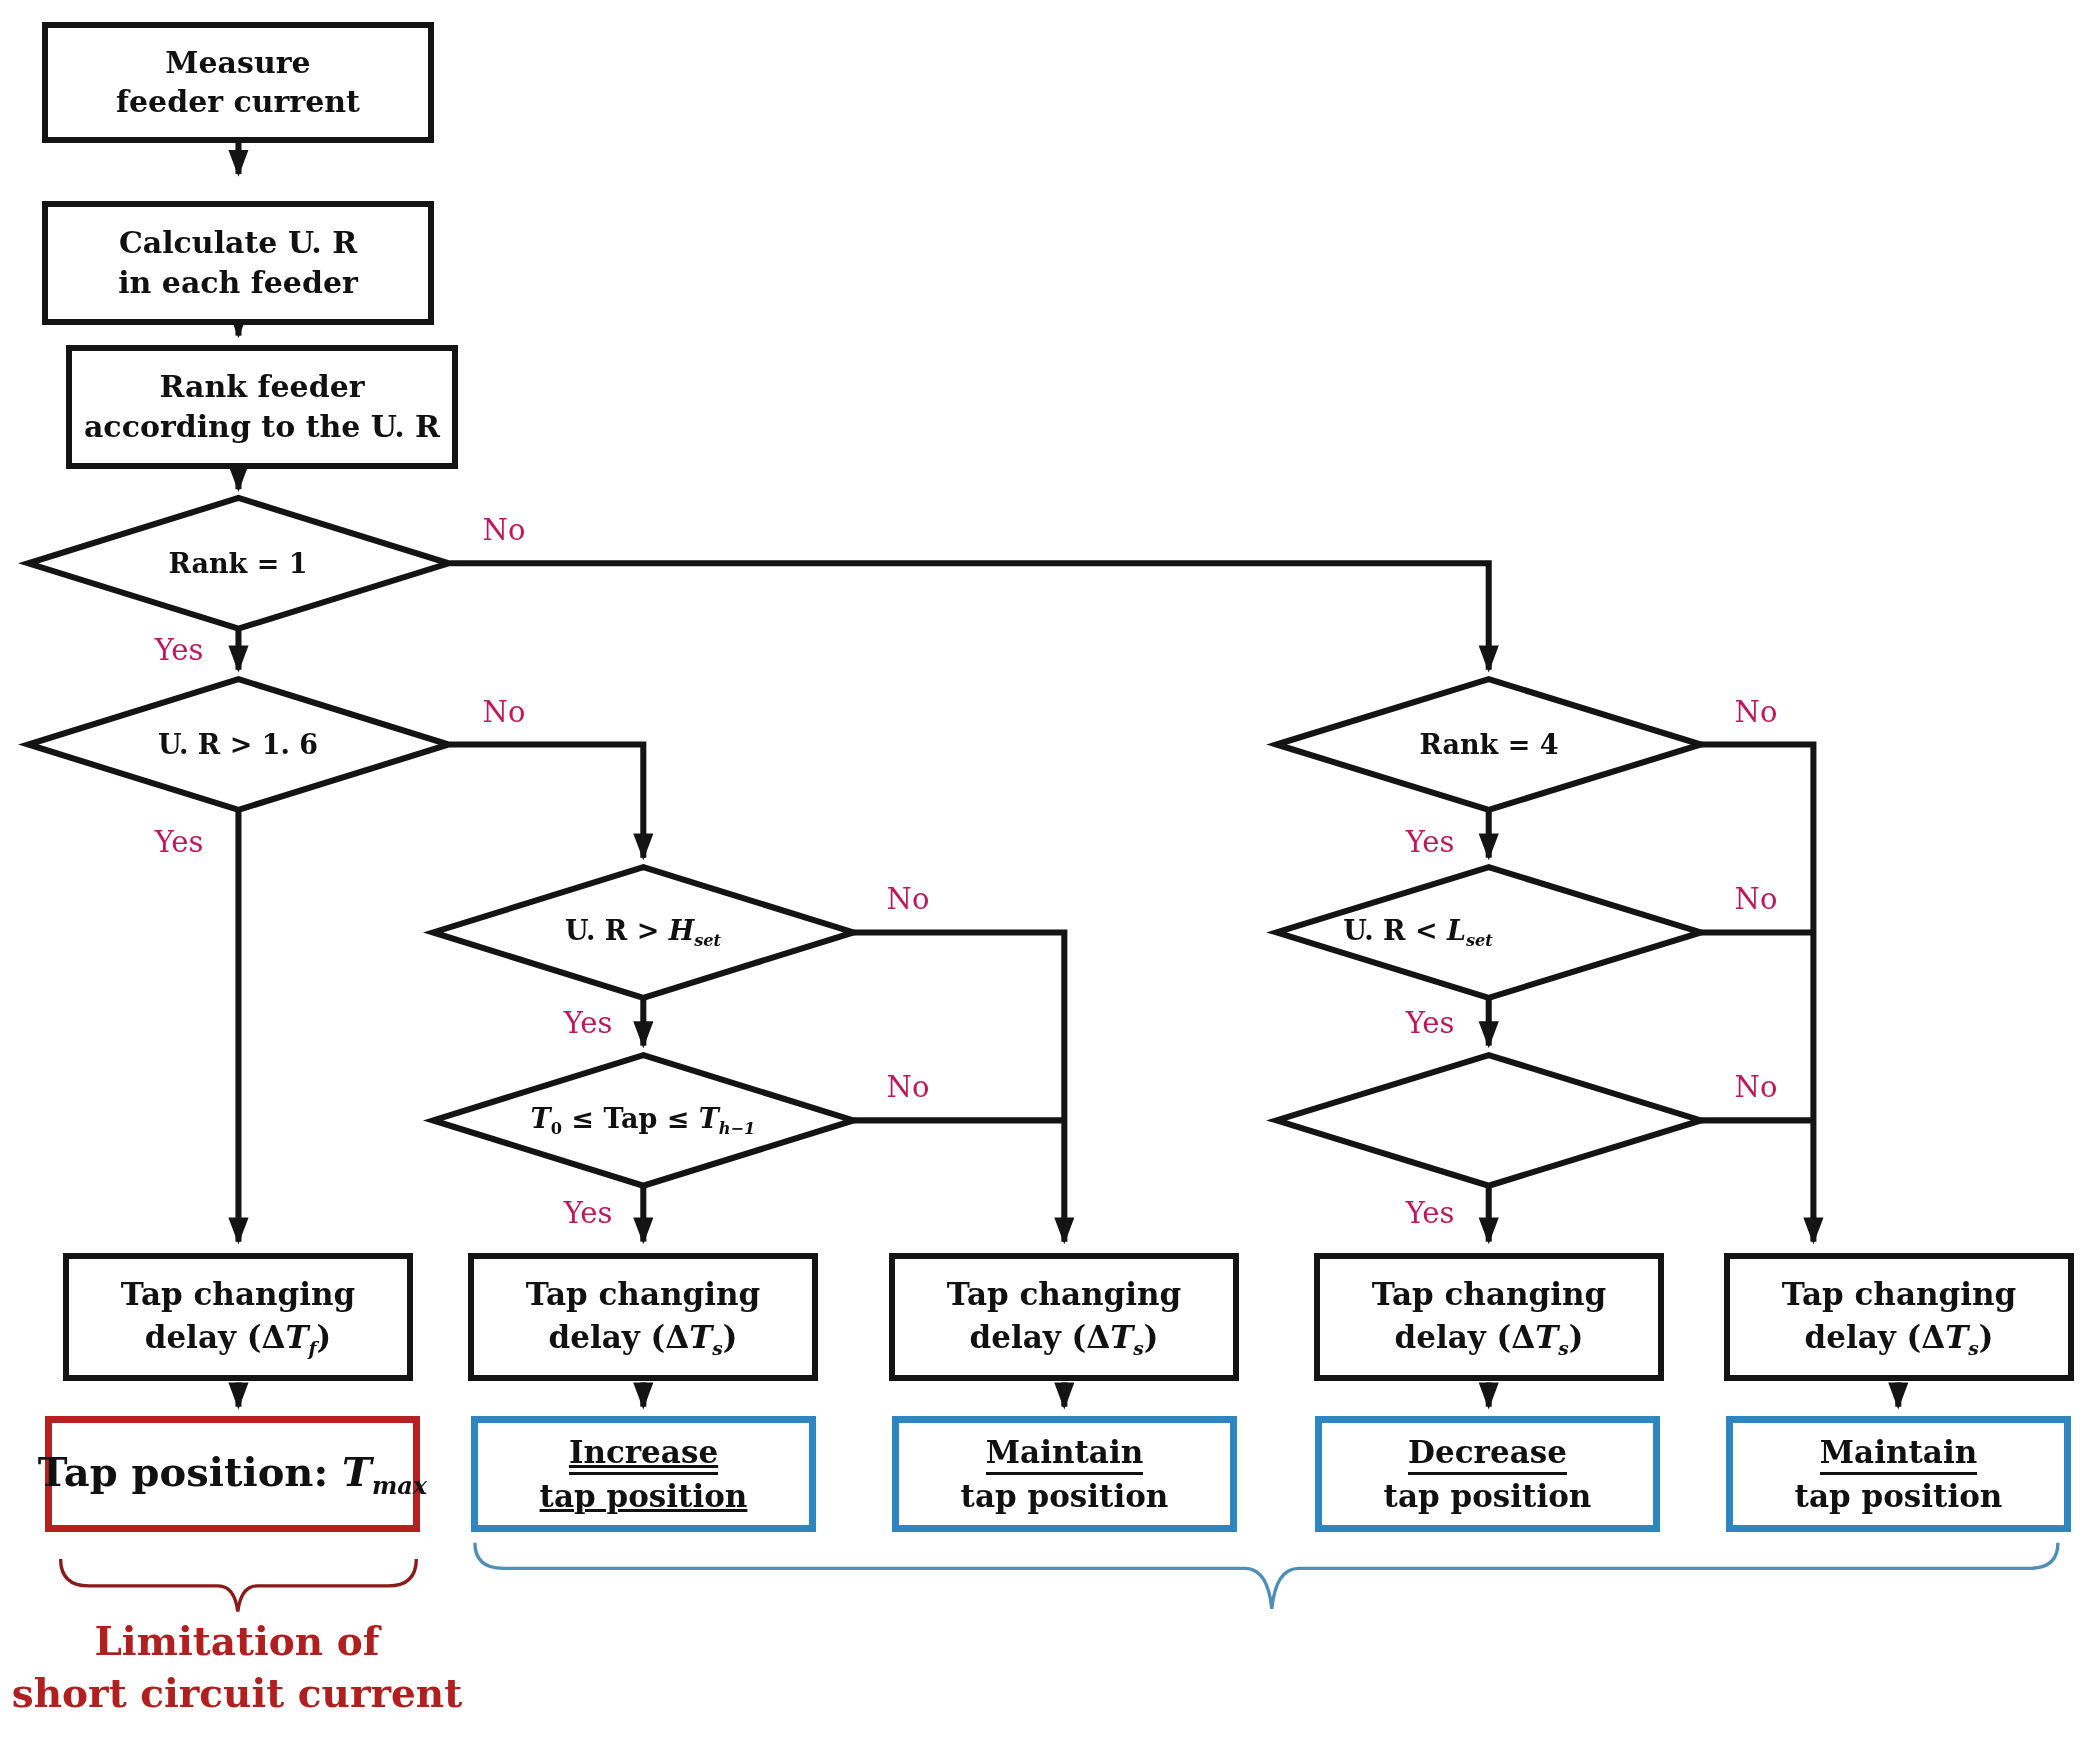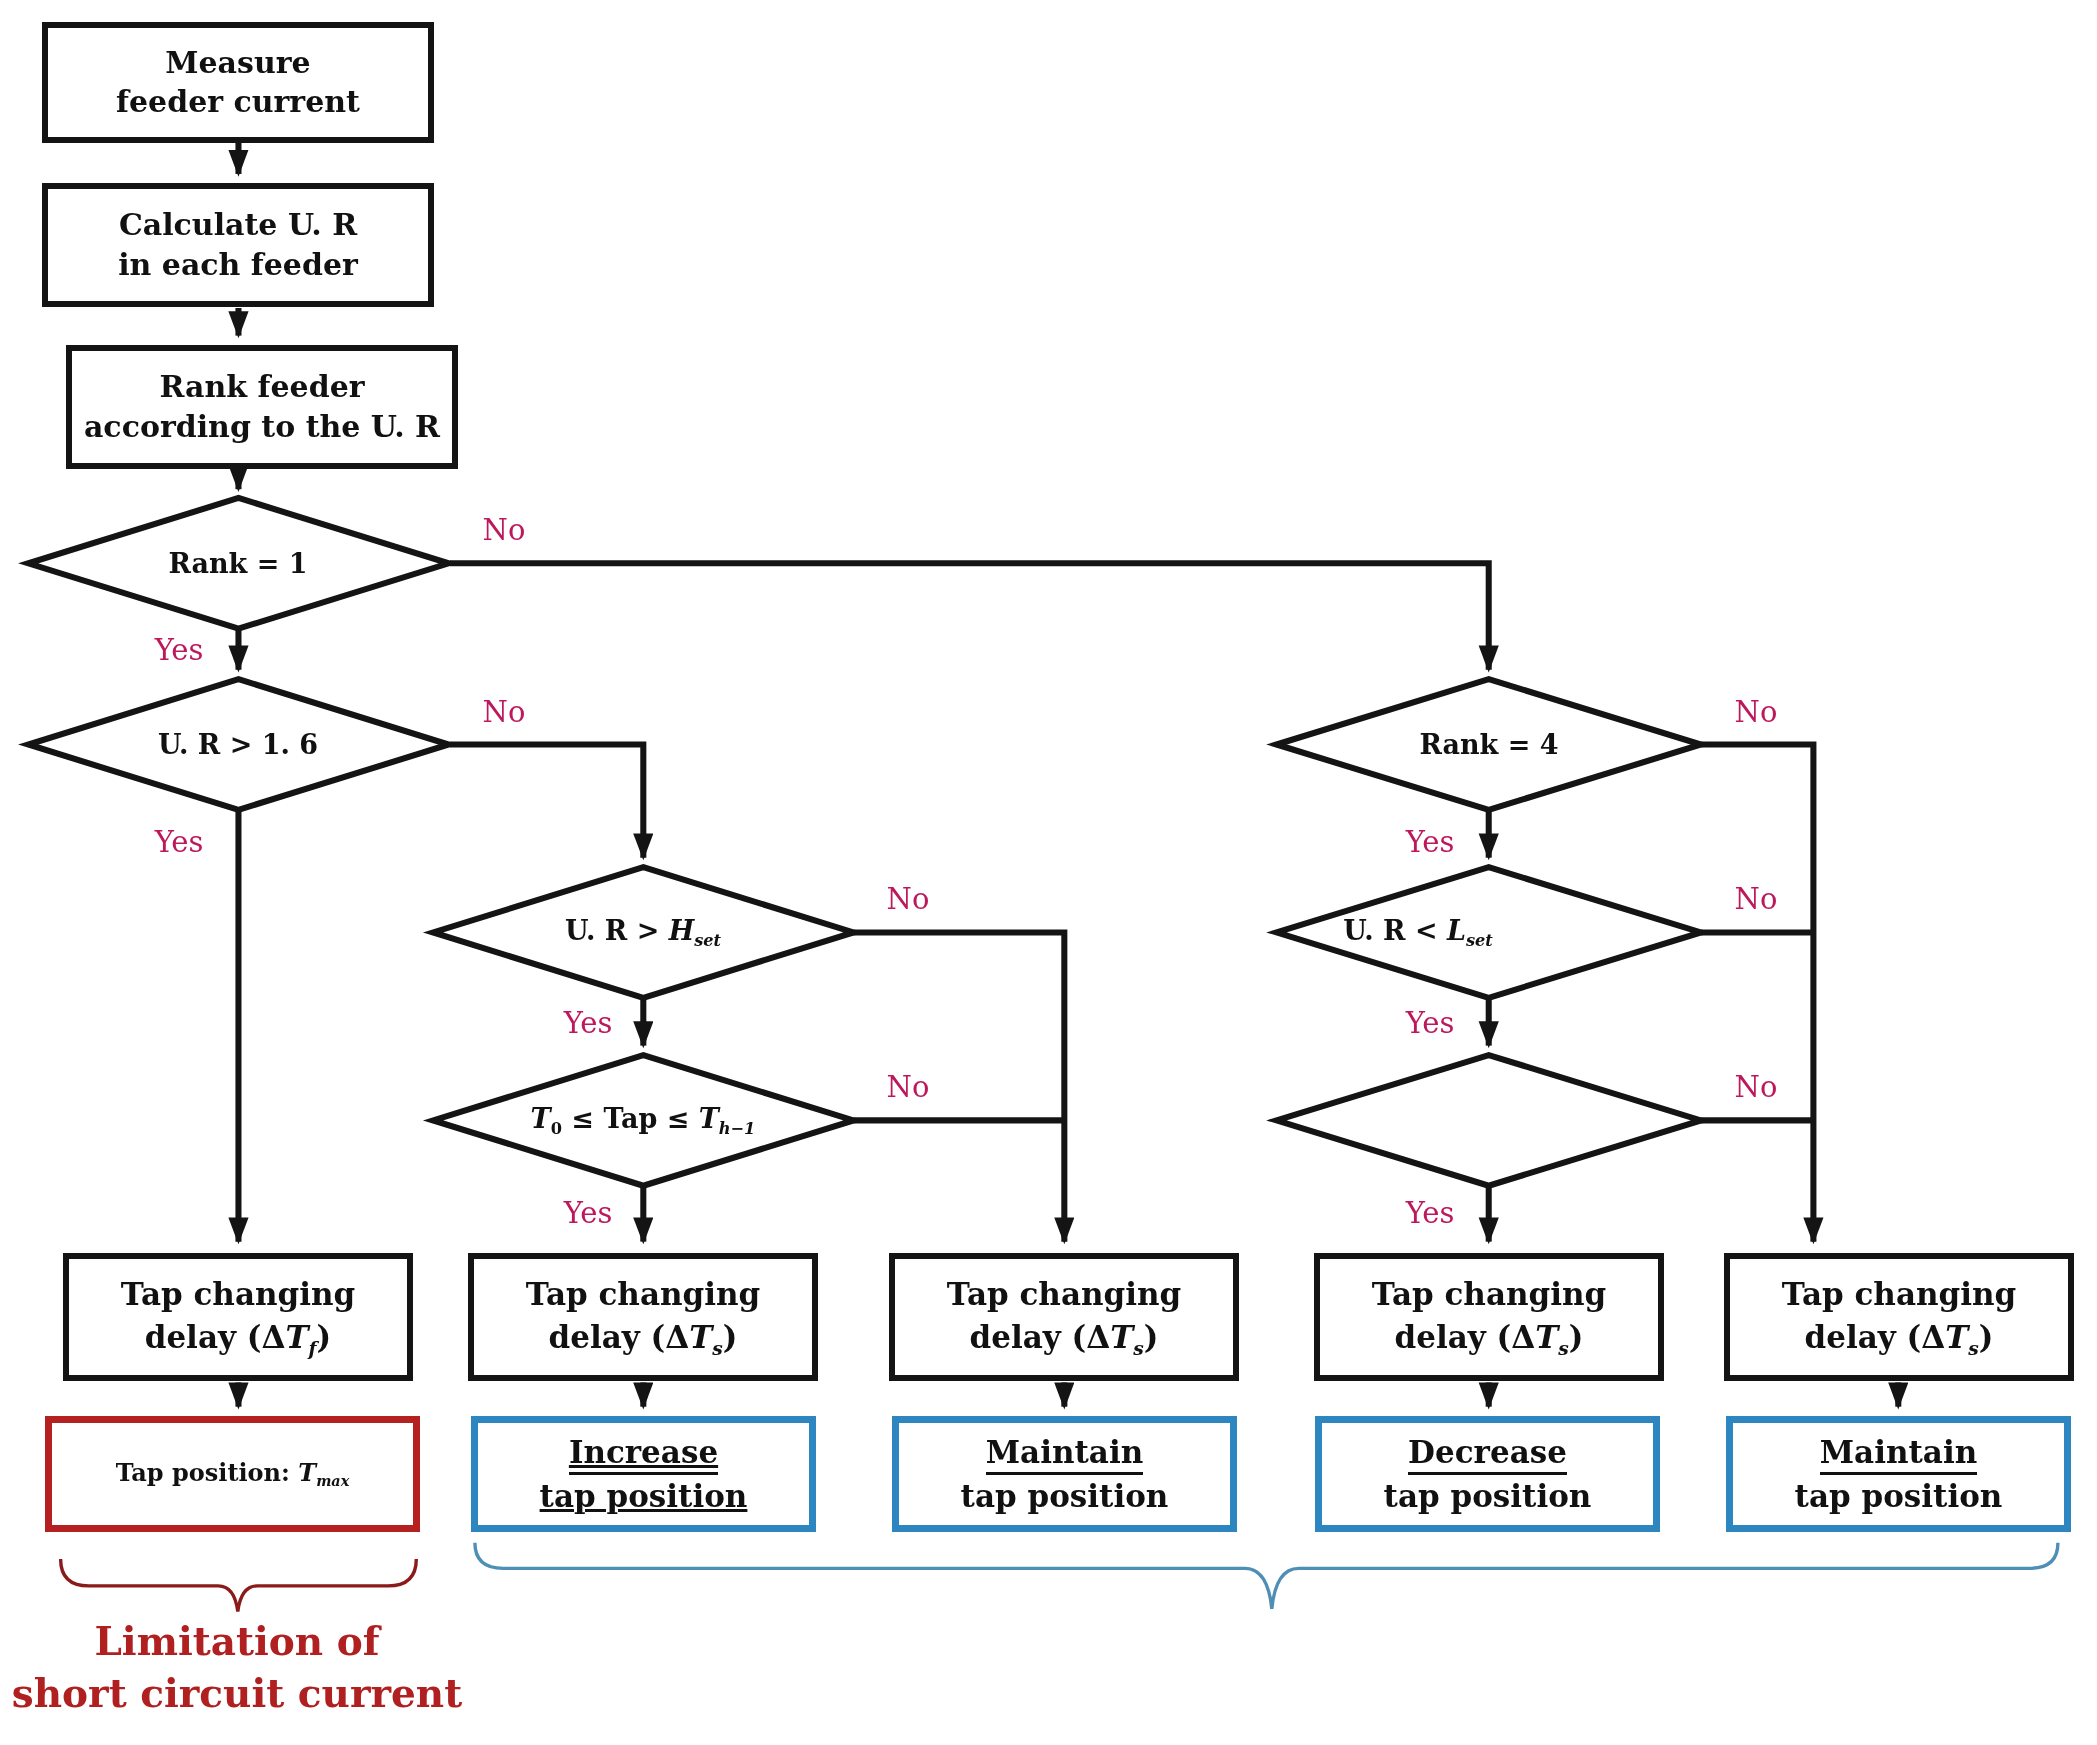--- a/index.html
+++ b/index.html
@@ -6,21 +6,21 @@
   #canvas{
     position:absolute;top:0;left:0;width:2097px;height:1745px;
     background:#ffffff;transform-origin:0 0;
     font-family:"DejaVu Serif","Liberation Serif",serif;color:#111;
   }
   #connectors{position:absolute;top:0;left:0;}
   .node{position:absolute;display:flex;flex-direction:column;justify-content:center;
     align-items:center;text-align:center;box-sizing:border-box;background:#fff;}
   .proc{border:6px solid #141414;font-weight:bold;font-size:30px;line-height:1.32;}
   .delay{border:6px solid #141414;font-weight:bold;font-size:31px;line-height:1.38;}
-  .out-red{border:7.4px solid #B52121;font-weight:bold;font-size:24px;line-height:1.3;}
+  .out-red{border:7.4px solid #B52121;font-weight:bold;font-size:40px;line-height:1.3;}
   .out-blue{border:7.4px solid #2E86C1;font-weight:bold;font-size:31px;line-height:1.42;}
   .dlabel{position:absolute;display:flex;justify-content:center;align-items:center;
     text-align:center;font-weight:bold;font-size:27px;background:transparent;}
   .edge-label{position:absolute;transform:translate(-50%,-50%);font-size:29px;
     color:#be185d;font-weight:normal;white-space:nowrap;}
   .caption{position:absolute;text-align:center;font-weight:bold;font-size:39px;line-height:1.33;}
   .caption.red{color:#B02020;}
   .caption.blue{color:#2272B0;}
   .sub{font-size:0.6em;vertical-align:-0.35em;}
   .it{font-style:italic;}
@@ -72,21 +72,21 @@
       <polygon points="2210,1566 2525,1663 2210,1760 1895,1663"></polygon>
     </g>
     <path d="M90,2314 Q90,2354 132,2354 L324,2354 Q348,2354 353,2392 Q358,2354 382,2354 L576,2354 Q618,2354 618,2314" fill="none" stroke="#8B1A1A" stroke-width="5"></path>
     <path d="M705,2290 Q705,2328 747,2328 L1848,2328 Q1882,2328 1888,2388 Q1894,2328 1928,2328 L3013,2328 Q3055,2328 3055,2290" fill="none" stroke="#4F8FB5" stroke-width="5"></path>
   </svg>
 
   <div class="node proc" style="left:42px;top:21.6px;width:392px;height:121px;">
       <div class="tline"><span>Measure</span></div>
       <div class="tline"><span>feeder current</span></div>
     </div>
-  <div class="node proc" style="left:42px;top:183px;width:392px;height:124px;">
+  <div class="node proc" style="left:42px;top:201px;width:392px;height:124px;">
       <div class="tline"><span>Calculate U. R</span></div>
       <div class="tline"><span>in each feeder</span></div>
     </div>
   <div class="node proc" style="left:42px;top:345px;width:392px;height:124px;margin-left:24px;">
       <div class="tline"><span>Rank feeder</span></div>
       <div class="tline"><span>according to the U. R</span></div>
     </div>
 
   <div class="dlabel" style="left:28px;top:498px;width:420px;height:131px;">
       <div class="tline"><span>Rank = 1</span></div>

